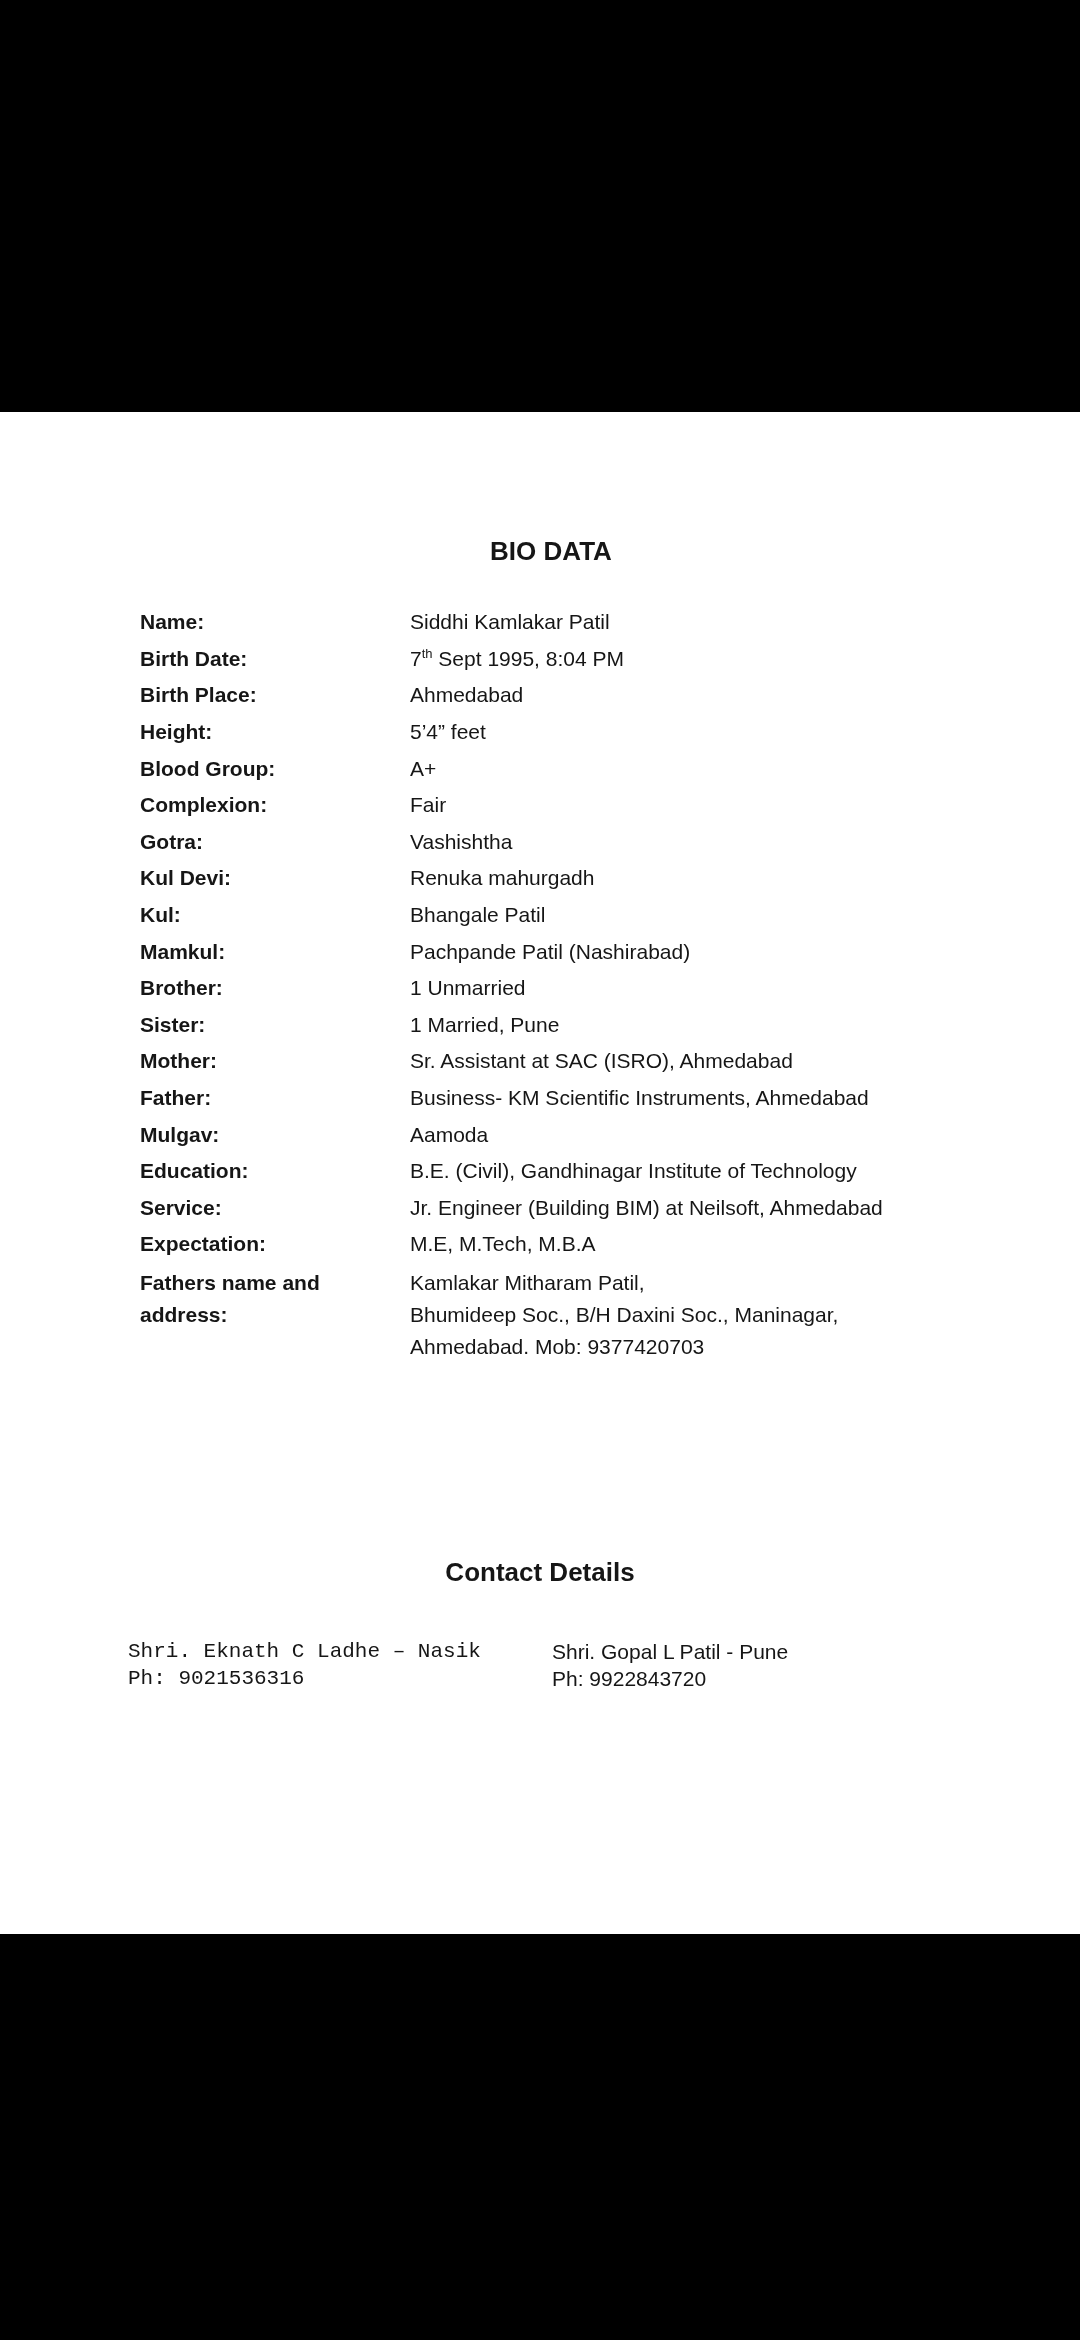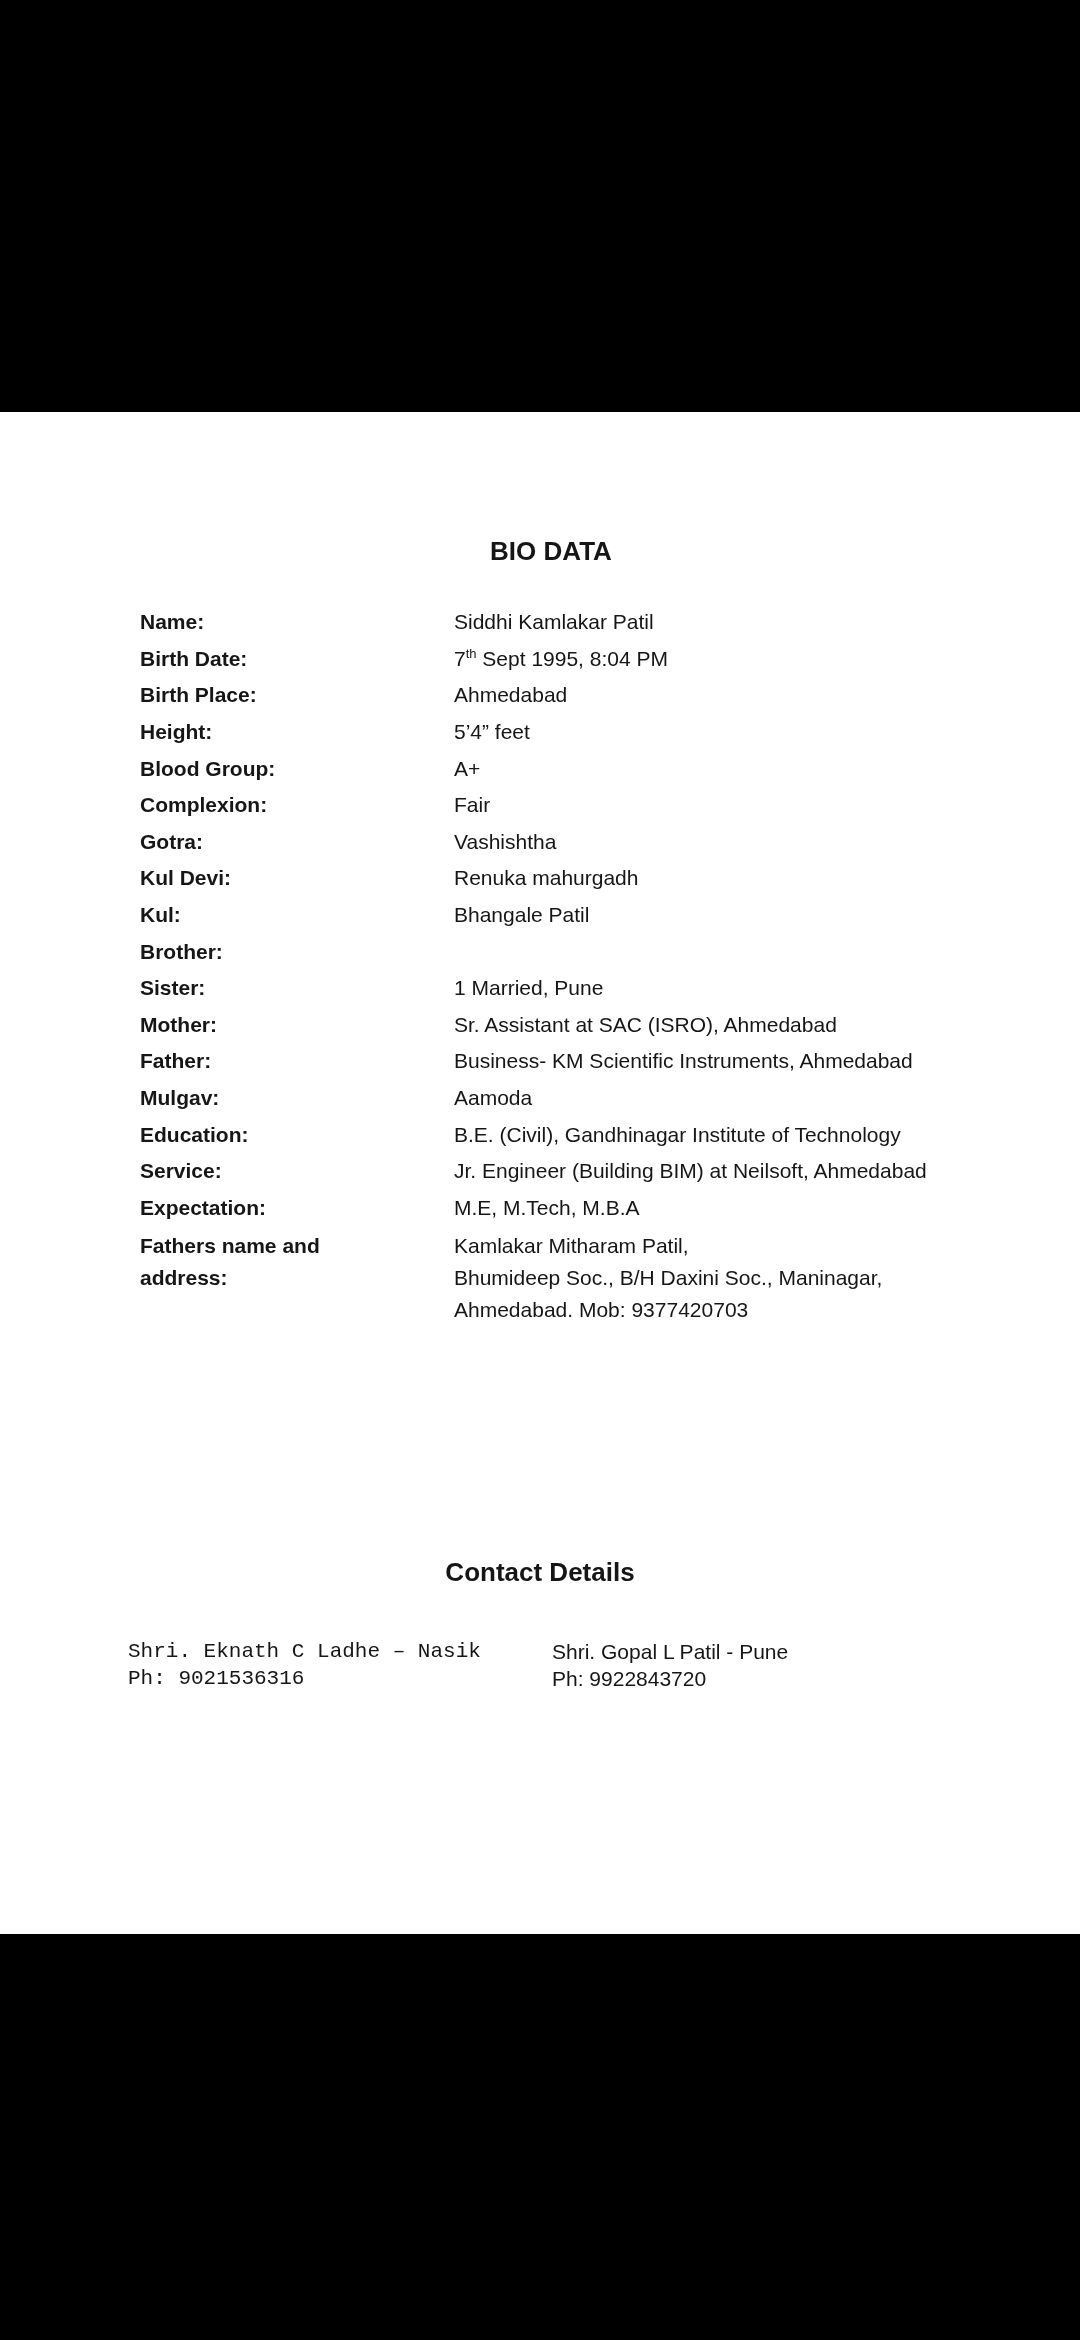--- a/index.html
+++ b/index.html
@@ -48,21 +48,20 @@
     position: absolute;
     top: 192px;
     left: 140px;
     right: 20px;
   }
   .row {
     display: flex;
     height: 36.6px;
     align-items: center;
     font-size: 21px;
-    gap: 44px;
   }
   .row .label {
     width: 270px;
     flex-shrink: 0;
     font-weight: 700;
   }
   .row .value {
     flex: 1;
     white-space: nowrap;
   }
@@ -153,23 +152,28 @@
     <div class="row">
       <span class="label">Kul Devi:</span>
       <span class="value">Renuka mahurgadh</span>
     </div>
 
     <div class="row">
       <span class="label">Kul:</span>
       <span class="value">Bhangale Patil</span>
     </div>
 
+    <div class="row">
+      <span class="label">Mamkul:</span>
+      <span class="value">Pachpande Patil (Nashirabad)</span>
+    </div>
 
     <div class="row">
       <span class="label">Brother:</span>
+      <span class="value">1 Unmarried</span>
     </div>
 
     <div class="row">
       <span class="label">Sister:</span>
       <span class="value">1 Married, Pune</span>
     </div>
 
     <div class="row">
       <span class="label">Mother:</span>
       <span class="value">Sr. Assistant at SAC (ISRO), Ahmedabad</span>

